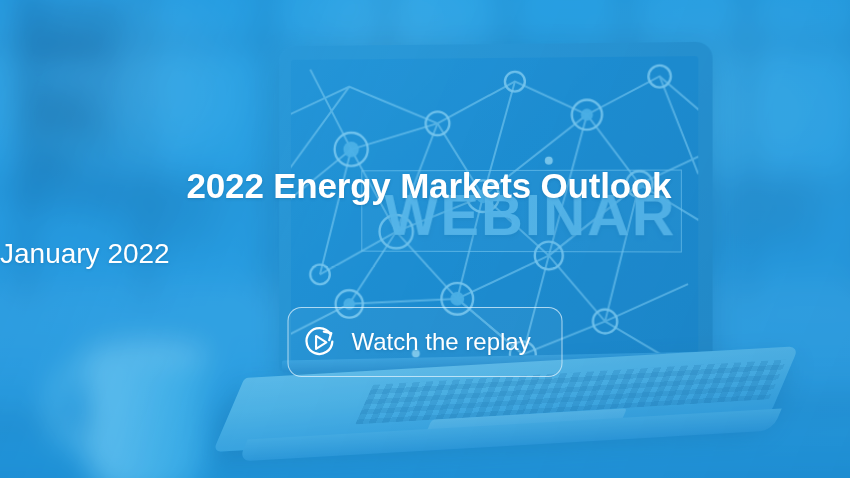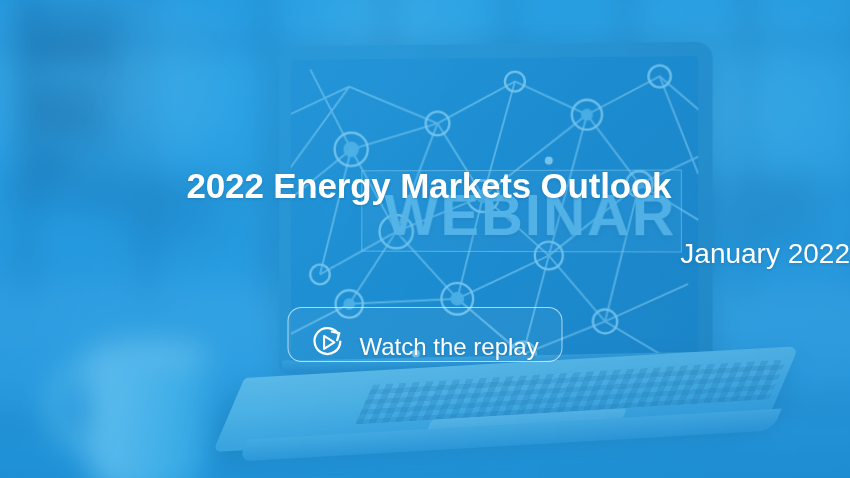--- a/index.html
+++ b/index.html
@@ -227,37 +227,37 @@
     font-weight: bold;
     color: #ffffff;
     letter-spacing: -0.2px;
     text-shadow: 0 1px 3px rgba(10,70,110,0.25);
     white-space: nowrap;
     padding-left: 8px;
   }
   .subhead {
     position: absolute;
     top: 238px; left: 0; right: 0;
-    text-align: right;
+    text-align: left;
     font-size: 28px;
     font-weight: normal;
     color: #ffffff;
     text-shadow: 0 1px 3px rgba(10,70,110,0.22);
   }
   .cta {
     position: absolute;
     top: 307px; left: 50%;
     transform: translateX(-50%);
-    width: 275px; height: 55px;
+    width: 275px; height: 70px;
     border: 1.5px solid rgba(226,244,254,0.72);
     border-radius: 14px;
     display: flex;
-    align-items: flex-end;
+    align-items: center;
     gap: 13px;
-    padding-left: 20px;
+    padding-left: 12px;
     box-sizing: border-box;
     background: rgba(255,255,255,0.045);
     cursor: pointer;
   }
   .replay-icon { width: 38px; height: 38px; flex: 0 0 38px; display: block; }
   .cta-label {
     font-size: 24px;
     color: #ffffff;
     text-shadow: 0 1px 3px rgba(10,70,110,0.22);
     white-space: nowrap;

